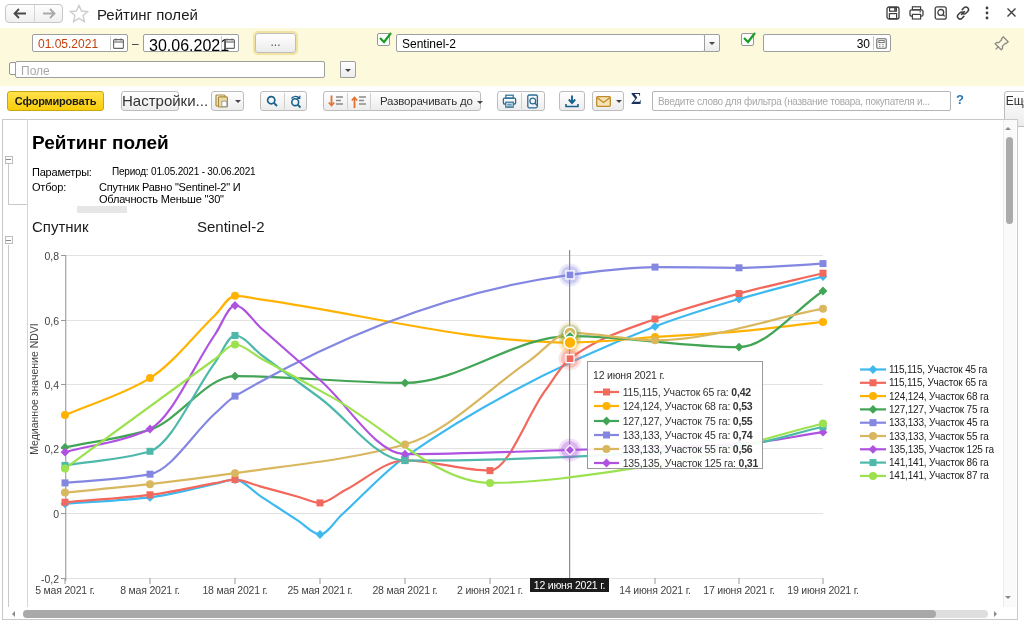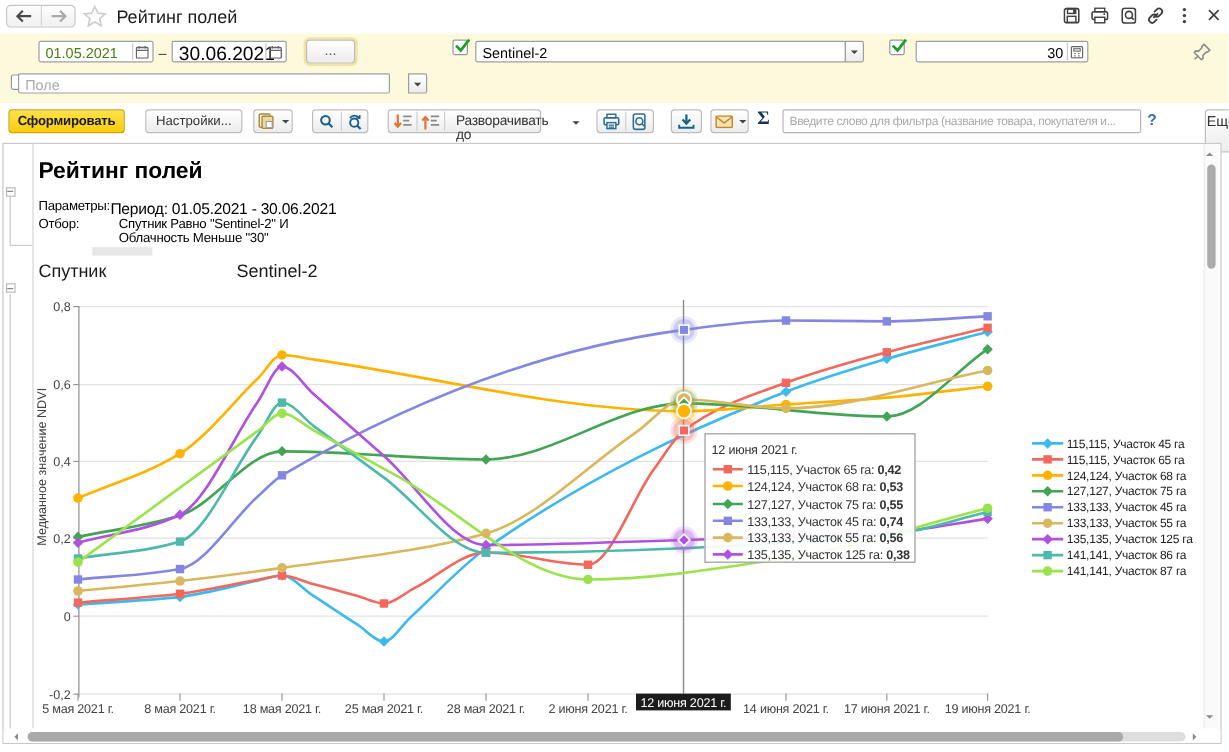--- a/index.html
+++ b/index.html
@@ -56,21 +56,21 @@
     <circle cx="3" cy="7" r="1.4" fill="#3f3f3f"></circle>
     <circle cx="3" cy="12" r="1.4" fill="#3f3f3f"></circle>
   </svg>
 <svg class="abs" style="left:1006px;top:7px" width="11" height="11" viewBox="0 0 11 11">
     <path d="M1.5 1.5 L9.5 9.5 M9.5 1.5 L1.5 9.5" stroke="#3f3f3f" stroke-width="1.4"></path>
   </svg>
 
 <div class="abs" style="left:0;top:28px;width:1024px;height:58px;background:#FDF9DC"></div>
 
 <div class="fld" style="left:32px;top:34px;width:96px;height:18px">
-  <div class="abs" style="left:5px;top:2px;font-size:12px;color:#4d7c0f">01.05.2021</div>
+  <div class="abs" style="left:5px;top:2px;font-size:12px;color:#c2410c">01.05.2021</div>
   <div class="abs" style="right:16px;top:1px;width:1px;height:14px;background:#c9c9c9"></div>
   <svg class="abs" style="right:3px;top:3px" width="11" height="11" viewBox="0 0 11 11">
       <rect x="0.6" y="1.6" width="9.8" height="8.8" rx="1" fill="none" stroke="#666" stroke-width="1.1"></rect>
       <line x1="0.6" y1="4" x2="10.4" y2="4" stroke="#666" stroke-width="1.1"></line>
       <line x1="3" y1="0.4" x2="3" y2="2.4" stroke="#666" stroke-width="1.1"></line>
       <line x1="8" y1="0.4" x2="8" y2="2.4" stroke="#666" stroke-width="1.1"></line>
     </svg>
 </div>
 <div class="abs" style="left:132px;top:37px;font-size:12px;color:#333">–</div>
 <div class="fld" style="left:143px;top:34px;width:96px;height:18px">
@@ -91,21 +91,21 @@
   </svg>
 <div class="fld" style="left:396px;top:34px;width:309px;height:18px">
     <div class="abs" style="left:5px;top:2px;font-size:12px;color:#000">Sentinel-2</div>
   </div>
 <div class="ddb" style="left:704px;top:34px;height:18px"></div>
 
 <div class="cb" style="left:741px;top:33px"></div>
 <svg class="abs" style="left:742px;top:31px" width="15" height="15" viewBox="0 0 15 15">
     <path d="M2 7 L6 11 L13 2" stroke="#1B9D28" stroke-width="2.2" fill="none"></path>
   </svg>
-<div class="fld" style="left:763px;top:34px;width:144px;height:18px">
+<div class="fld" style="left:763px;top:34px;width:128px;height:18px">
   <div class="abs" style="right:20px;top:2px;font-size:12px;color:#000">30</div>
   <div class="abs" style="right:16px;top:1px;width:1px;height:14px;background:#c9c9c9"></div>
   <svg class="abs" style="right:3px;top:3px" width="11" height="11" viewBox="0 0 11 11">
       <rect x="0.8" y="0.8" width="9.4" height="9.4" rx="1" fill="none" stroke="#666" stroke-width="1.1"></rect>
       <rect x="2.8" y="2.6" width="5.4" height="2" fill="none" stroke="#666" stroke-width="0.9"></rect>
       <line x1="3.2" y1="6.6" x2="4.4" y2="6.6" stroke="#666" stroke-width="1"></line>
       <line x1="6.4" y1="6.6" x2="7.6" y2="6.6" stroke="#666" stroke-width="1"></line>
       <line x1="3.2" y1="8.6" x2="4.4" y2="8.6" stroke="#666" stroke-width="1"></line>
       <line x1="6.4" y1="8.6" x2="7.6" y2="8.6" stroke="#666" stroke-width="1"></line>
     </svg>
@@ -118,21 +118,21 @@
   </svg>
 
 <div class="cb" style="left:9px;top:62px"></div>
 <div class="fld" style="left:15px;top:61px;width:310px;height:17px">
     <div class="abs" style="left:5px;top:2px;font-size:12px;color:#a9a9a9">Поле</div>
   </div>
 <div class="ddb" style="left:340px;top:61px;height:17px"></div>
 
 <div class="abs" style="left:0;top:86px;width:1024px;height:33px;background:#fff"></div>
 <div class="abs" style="left:7px;top:91px;width:97px;height:20px;background:linear-gradient(#ffe14d,#f9cd09);border:1px solid #c9a70a;border-radius:3px;font-size:11px;letter-spacing:-0.2px;font-weight:bold;color:#1a1a1a;text-align:center;line-height:19px">Сформировать</div>
-<div class="btn" style="left:121px;top:91px;width:81px;height:20px;line-height:18px;font-size:11px">Настройки...</div>
+<div class="btn" style="left:121px;top:91px;width:58px;height:20px;line-height:18px;font-size:15px">Настройки...</div>
 <div class="btn" style="left:211px;top:91px;width:33px;height:20px">
   <svg class="abs" style="left:3px;top:2px" width="15" height="14" viewBox="0 0 15 14">
       <rect x="1" y="1" width="9" height="11" rx="1" fill="#F7EFD8" stroke="#A98B3D" stroke-width="1.2"></rect>
       <rect x="3.4" y="2.8" width="9" height="10.2" rx="1" fill="#EDD9A3" stroke="#A98B3D" stroke-width="1.2"></rect>
       <rect x="6.8" y="7.2" width="5" height="5.2" fill="#fff" stroke="#999" stroke-width="0.9"></rect>
     </svg>
   <div class="abs" style="left:23px;top:8px;border:3.2px solid transparent;border-top-color:#444"></div>
 </div>
 <div class="abs" style="left:260px;top:91px;width:47px;height:20px;border:1px solid #BDBDBD;border-radius:3px;background:linear-gradient(#fff,#ececec)">
   <div class="abs" style="left:23px;top:1px;width:1px;height:16px;background:#cfcfcf"></div>
@@ -140,21 +140,21 @@
       <circle cx="5.2" cy="5.2" r="3.6" fill="none" stroke="#18618C" stroke-width="1.7"></circle>
       <line x1="7.9" y1="7.9" x2="11" y2="11" stroke="#18618C" stroke-width="1.9"></line>
     </svg>
   <svg class="abs" style="left:28px;top:3px" width="15" height="14" viewBox="0 0 15 14">
       <circle cx="6.2" cy="7.2" r="3.4" fill="none" stroke="#18618C" stroke-width="1.6"></circle>
       <line x1="8.7" y1="9.7" x2="11.5" y2="12.5" stroke="#18618C" stroke-width="1.8"></line>
       <path d="M2.5 3.5 A5 5 0 0 1 10.5 3.2" fill="none" stroke="#18618C" stroke-width="1.4"></path>
       <path d="M10.9 0.8 L10.7 3.6 L8.0 3.2" fill="none" stroke="#18618C" stroke-width="1.3"></path>
     </svg>
 </div>
-<div class="abs" style="left:323px;top:91px;width:128px;height:20px;border:1px solid #BDBDBD;border-radius:3px;background:linear-gradient(#fff,#ececec)">
+<div class="abs" style="left:323px;top:91px;width:158px;height:20px;border:1px solid #BDBDBD;border-radius:3px;background:linear-gradient(#fff,#ececec)">
   <div class="abs" style="left:23px;top:1px;width:1px;height:16px;background:#cfcfcf"></div>
   <div class="abs" style="left:46px;top:1px;width:1px;height:16px;background:#cfcfcf"></div>
   <svg class="abs" style="left:4px;top:3px" width="16" height="14" viewBox="0 0 16 14">
       <g stroke="#E2712F" stroke-width="1.8" fill="none">
         <path d="M3.5 0.5 V10"></path>
         <path d="M0.8 7.5 L3.5 10.5 L6.2 7.5"></path>
       </g>
       <g stroke="#8a8a8a" stroke-width="1.5">
         <line x1="8" y1="2" x2="15" y2="2"></line>
         <line x1="8" y1="5.5" x2="13" y2="5.5"></line>
@@ -217,21 +217,21 @@
 <div class="abs" style="left:4.5px;top:155.5px;width:8px;height:8px;border:1px solid #bdbdbd;background:#fff"></div>
 <div class="abs" style="left:6px;top:159px;width:5px;height:1px;background:#888"></div>
 <div class="abs" style="left:8px;top:164px;width:1px;height:40px;background:#c9c9c9"></div>
 <div class="abs" style="left:8px;top:204px;width:19px;height:1px;background:#c9c9c9"></div>
 <div class="abs" style="left:4.5px;top:236px;width:8px;height:8px;border:1px solid #bdbdbd;background:#fff"></div>
 <div class="abs" style="left:6px;top:239.5px;width:5px;height:1px;background:#888"></div>
 <div class="abs" style="left:8px;top:245px;width:1px;height:362px;background:#c9c9c9"></div>
 
 <div class="abs" style="left:32px;top:132px;font-size:19px;font-weight:bold;color:#000">Рейтинг полей</div>
 <div class="abs" style="left:32px;top:166px;font-size:11px;letter-spacing:-0.2px;color:#000">Параметры:</div>
-<div class="abs" style="left:92px;top:166px;font-size:13px;letter-spacing:-0.2px;color:#000">Период: 01.05.2021 - 30.06.2021</div>
+<div class="abs" style="left:112px;top:166px;font-size:10px;letter-spacing:-0.2px;color:#000">Период: 01.05.2021 - 30.06.2021</div>
 <div class="abs" style="left:32px;top:180.5px;font-size:11px;letter-spacing:-0.2px;color:#000">Отбор:</div>
 <div class="abs" style="left:99px;top:180.5px;font-size:11px;letter-spacing:-0.2px;color:#000">Спутник Равно "Sentinel-2" И</div>
 <div class="abs" style="left:99px;top:192.5px;font-size:11px;letter-spacing:-0.2px;color:#000">Облачность Меньше "30"</div>
 <div class="abs" style="left:77px;top:206px;width:50px;height:7px;background:#e6e6e6"></div>
 <div class="abs" style="left:32px;top:218px;font-size:15px;color:#1a1a1a">Спутник</div>
 <div class="abs" style="left:197px;top:218px;font-size:15px;color:#1a1a1a">Sentinel-2</div>
 
 <svg style="position:absolute;left:0;top:119px" width="1024" height="501" viewBox="0 119 1024 501">
     <line x1="66" y1="255.5" x2="823" y2="255.5" stroke="#E2E2E2" stroke-width="1"></line>
     <line x1="61" y1="255.5" x2="66" y2="255.5" stroke="#999" stroke-width="1"></line>
@@ -410,21 +410,21 @@
         <line x1="1" y1="5" x2="26" y2="5" stroke="#8387E2" stroke-width="2.2"></line>
         <rect x="10.0" y="1.5" width="7" height="7" fill="#8387E2"></rect>
       </svg> 133,133, Участок 45 га: <b>0,74</b></div>
     <div style="height:14.3px;line-height:14px;white-space:nowrap"><svg width="27" height="10" style="vertical-align:-1px">
         <line x1="1" y1="5" x2="26" y2="5" stroke="#D8B75E" stroke-width="2.2"></line>
         <circle cx="13.5" cy="5.0" r="4" fill="#D8B75E"></circle>
       </svg> 133,133, Участок 55 га: <b>0,56</b></div>
     <div style="height:14.3px;line-height:14px;white-space:nowrap"><svg width="27" height="10" style="vertical-align:-1px">
         <line x1="1" y1="5" x2="26" y2="5" stroke="#AF52E0" stroke-width="2.2"></line>
         <rect x="10.4" y="1.9" width="6.2" height="6.2" fill="#AF52E0" transform="rotate(45 13.5 5.0)"></rect>
-      </svg> 135,135, Участок 125 га: <b>0,38</b></div>
+      </svg> 135,135, Участок 125 га: <b>0,31</b></div>
   </div>
 
 <div class="abs" style="left:1003px;top:120px;width:13px;height:487px;background:#fafafa;border-left:1px solid #ececec"></div>
 <div class="abs" style="left:1005px;top:124px;width:0;height:0;border:3.5px solid transparent;border-bottom-color:#8a8a8a"></div>
 <div class="abs" style="left:1005px;top:596px;width:0;height:0;border:3.5px solid transparent;border-top-color:#8a8a8a"></div>
 <div class="abs" style="left:1006px;top:137px;width:7px;height:87px;background:#ababab;border-radius:4px"></div>
 <div class="abs" style="left:3px;top:608px;width:1014px;height:11px;background:#fff"></div>
 <div class="abs" style="left:9px;top:611px;width:0;height:0;border:3.5px solid transparent;border-right-color:#8a8a8a"></div>
 <div class="abs" style="left:23px;top:610px;width:965px;height:8px;background:#dedede;border-radius:4px"></div>
 <div class="abs" style="left:23px;top:610px;width:913px;height:8px;background:#a9a9a9;border-radius:4px"></div>

